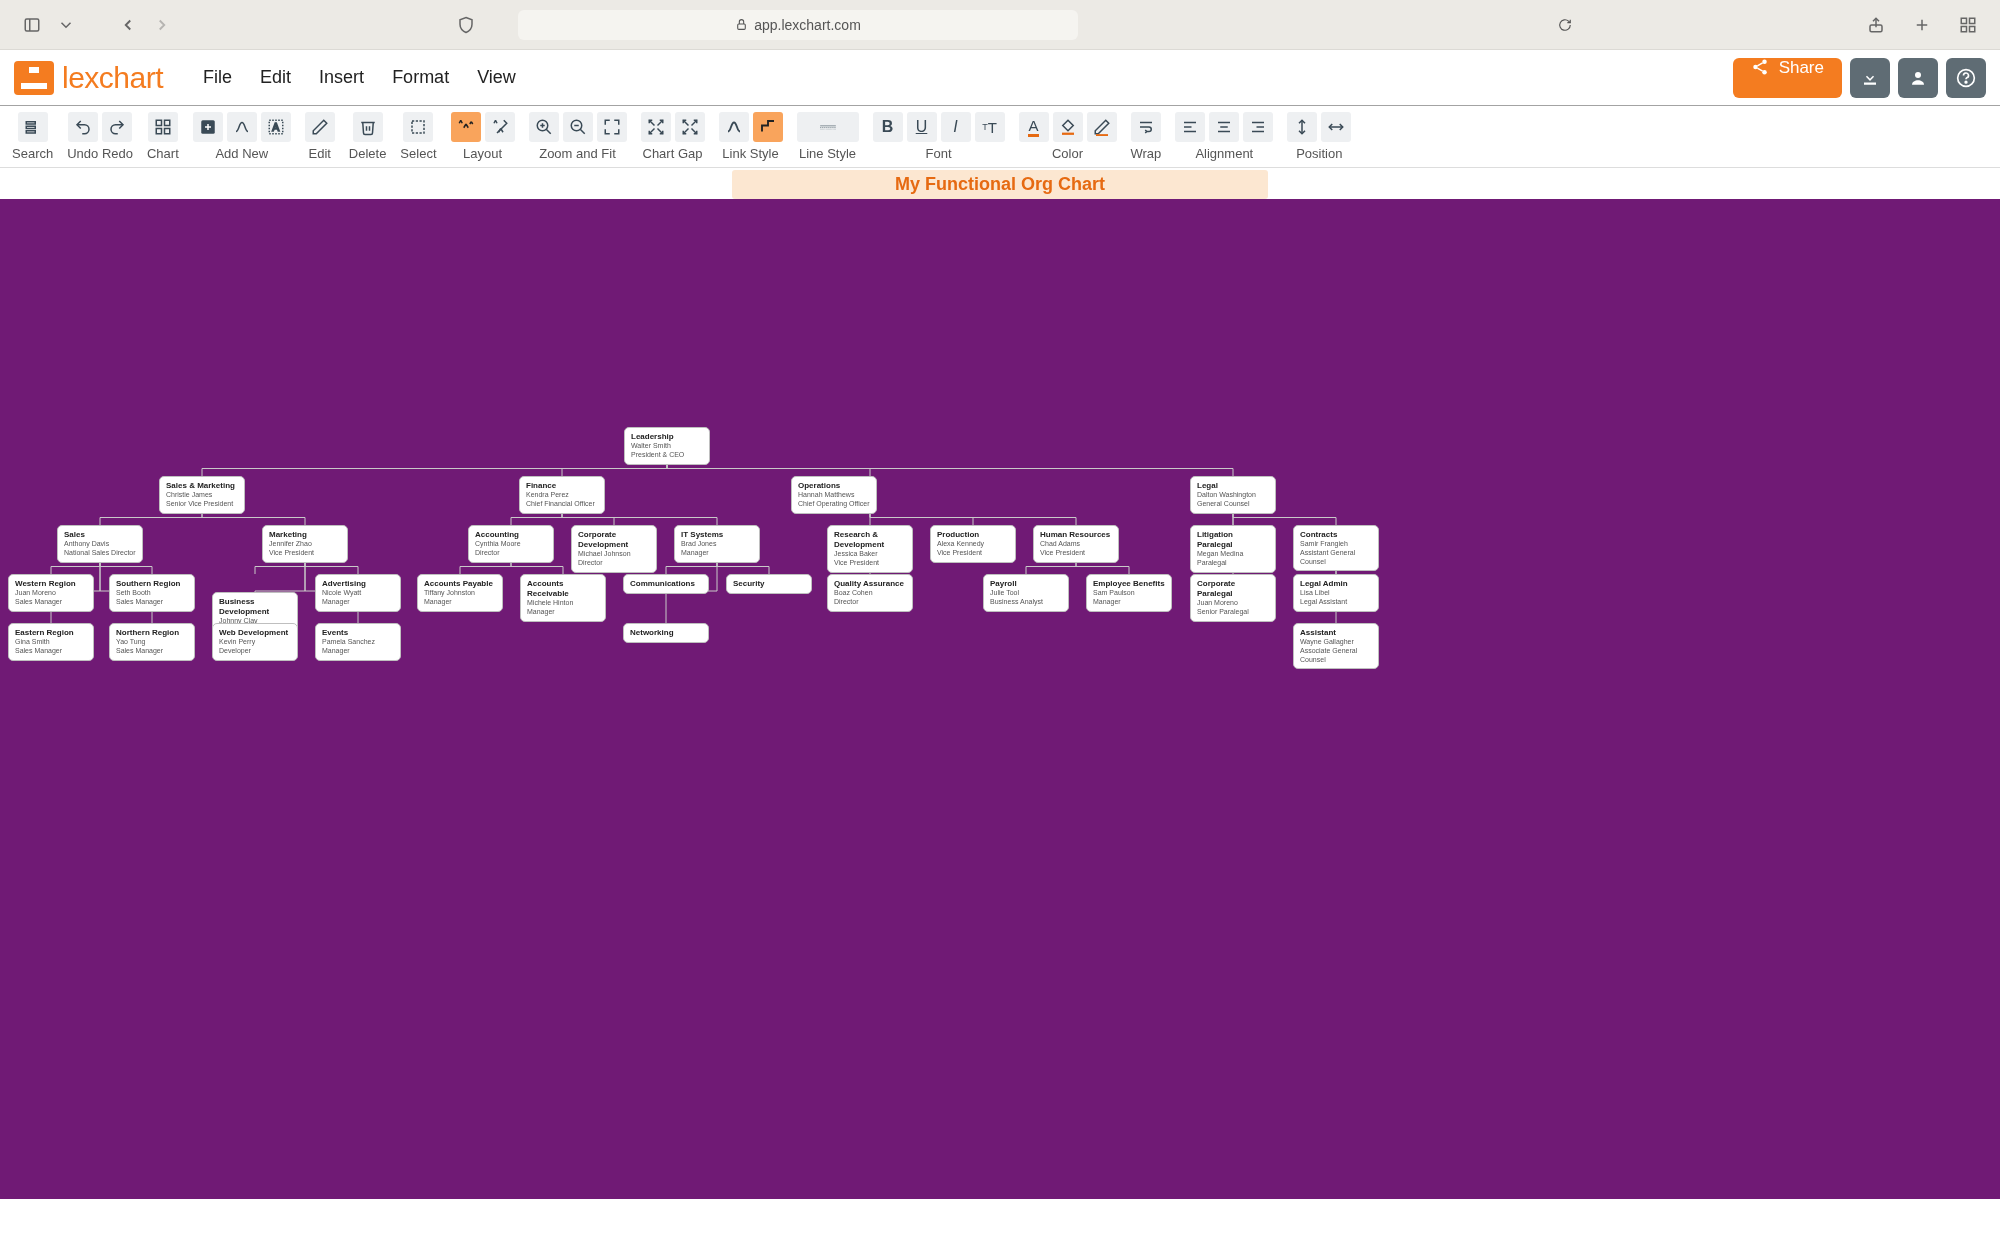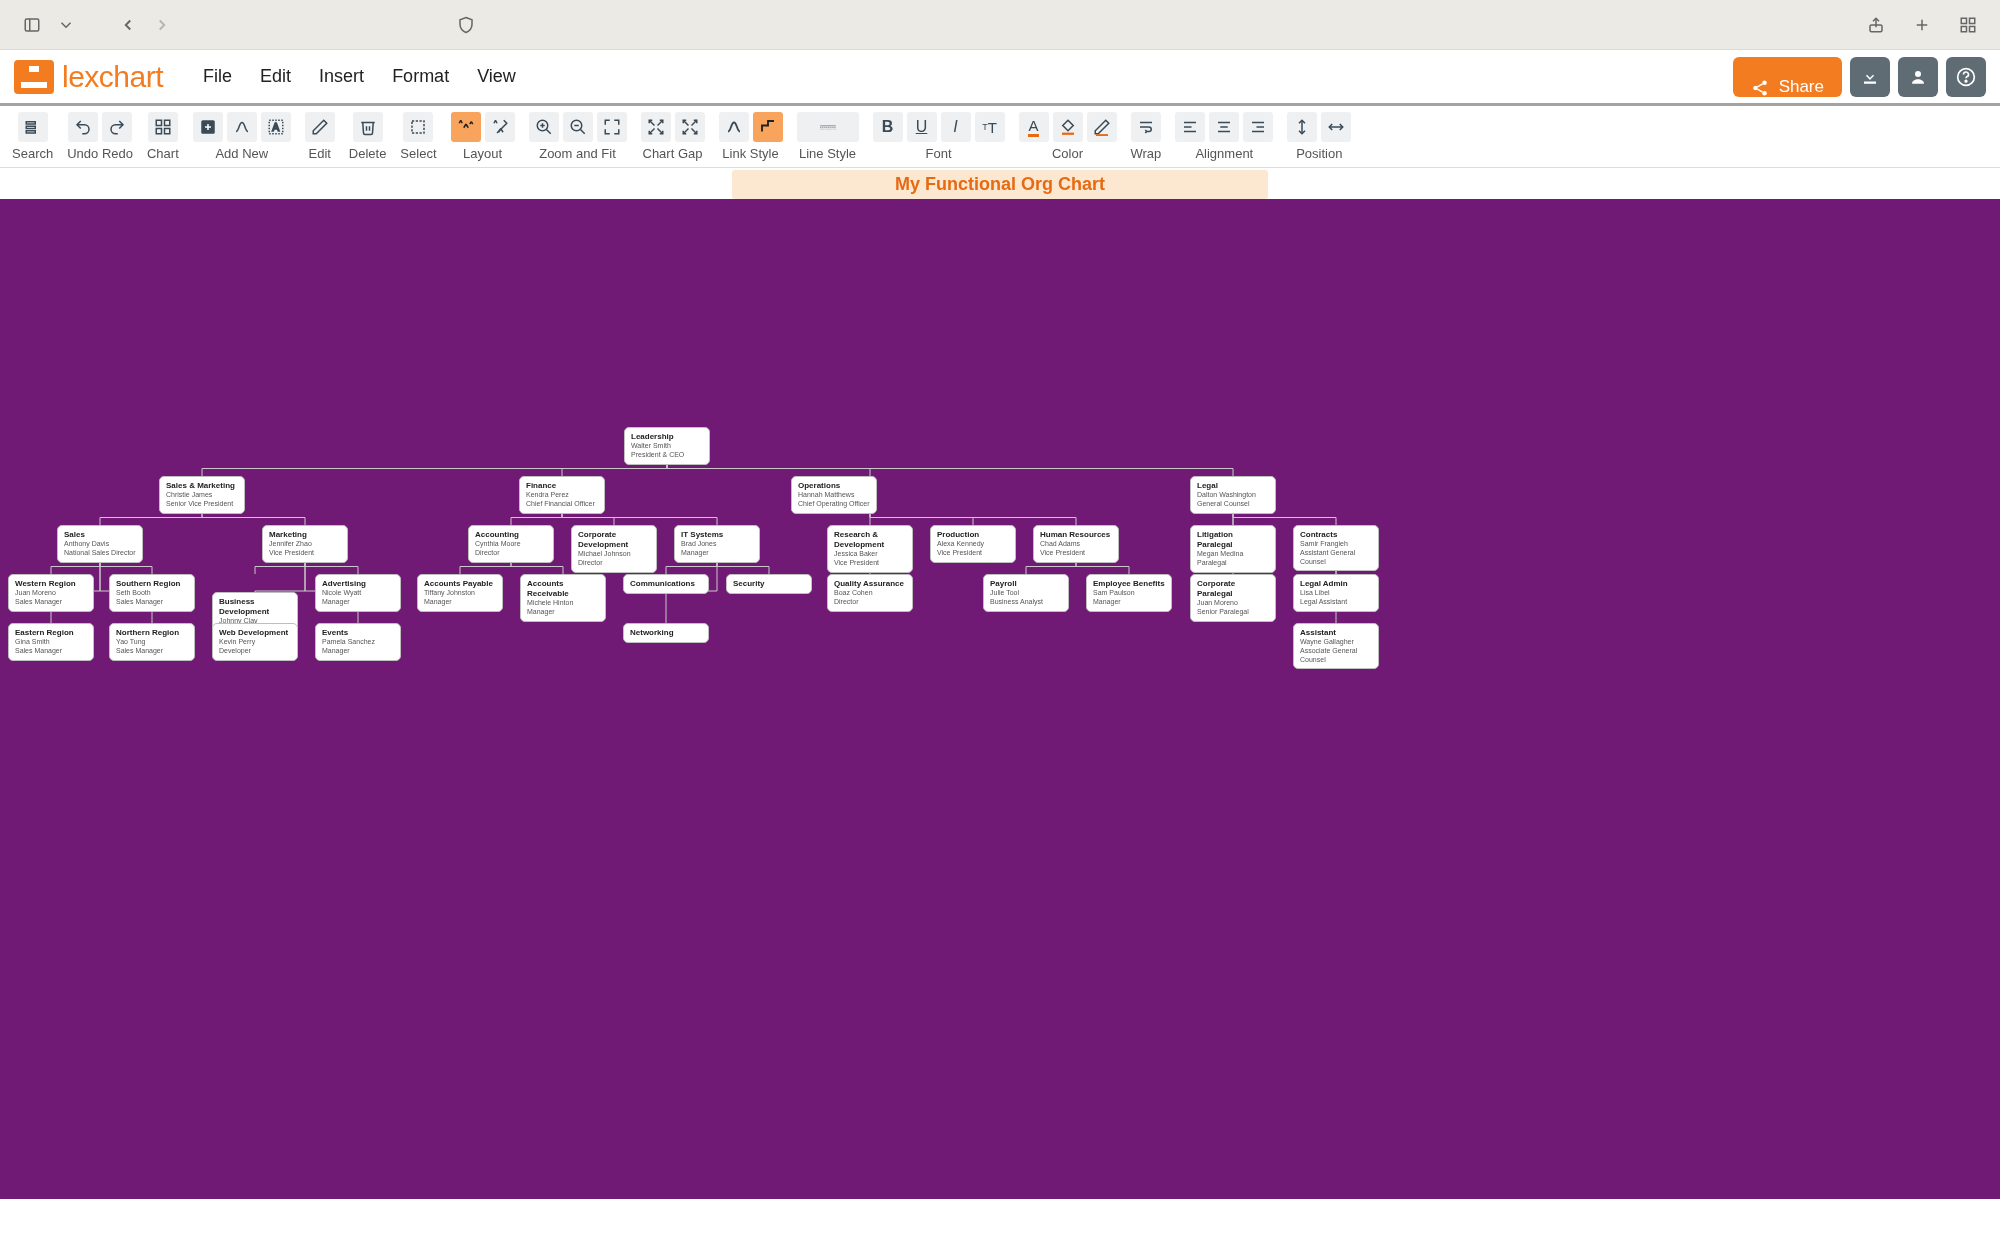--- a/index.html
+++ b/index.html
@@ -7,32 +7,32 @@
 
   
   .browser-bar { height: 50px; background: #eceae5; display: flex; align-items: center; padding: 0 20px; gap: 10px; border-bottom: 1px solid #dcdad5; }
   .browser-bar .btn { width: 24px; height: 24px; display: flex; align-items: center; justify-content: center; color: #666; border-radius: 4px; }
   .browser-bar .btn svg { width: 18px; height: 18px; }
   .url-bar { flex: 0 0 560px; height: 30px; background: #f5f4f0; border-radius: 6px; display: flex; align-items: center; justify-content: center; gap: 6px; color: #555; font-size: 14px; margin-left: 30px; }
   .browser-bar .spacer { flex: 1; }
   .browser-bar .right-icons { display: flex; gap: 22px; }
 
   
-  .app-bar { height: 56px; background: #fff; display: flex; align-items: center; padding: 0 14px; gap: 12px; border-bottom: 3px solid #a3a3a3; }
+  .app-bar { height: 56px; background: #fff; display: flex; align-items: center; padding: 0 14px; gap: 12px; border-bottom: 1px solid #a3a3a3; }
   .logo { display: flex; align-items: center; gap: 8px; }
   .logo-mark { width: 40px; height: 34px; background: #f47c20; border-radius: 4px; position: relative; }
   .logo-mark::before, .logo-mark::after { content: ""; position: absolute; background: #fff; }
   .logo-mark::before { width: 10px; height: 6px; top: 6px; left: 15px; }
   .logo-mark::after { width: 26px; height: 6px; bottom: 6px; left: 7px; }
   .logo-text { font-size: 30px; font-weight: 500; color: #f47c20; letter-spacing: -0.5px; }
   .app-menus { display: flex; gap: 28px; margin-left: 28px; }
   .app-menus span { font-size: 18px; color: #222; cursor: pointer; }
   .app-bar .spacer { flex: 1; }
   .app-actions { display: flex; gap: 8px; }
-  .share-btn { background: #f47c20; color: #fff; height: 40px; padding: 0 18px; border-radius: 6px; display: flex; align-items: flex-end; gap: 10px; font-size: 17px; font-weight: 500; }
+  .share-btn { background: #f47c20; color: #fff; height: 40px; padding: 0 18px; border-radius: 6px; display: flex; align-items: flex-start; gap: 10px; font-size: 17px; font-weight: 500; }
   .gray-btn { background: #5f6c74; color: #fff; width: 40px; height: 40px; border-radius: 6px; display: flex; align-items: center; justify-content: center; }
 
   
   .toolbar { background: #fff; padding: 6px 12px 6px 12px; display: flex; gap: 14px; border-bottom: 1px solid #ddd; }
   .tool-group { display: flex; flex-direction: column; align-items: center; gap: 4px; }
   .tool-buttons { display: flex; gap: 4px; }
   .tool-btn { width: 30px; height: 30px; background: #eef0f2; border-radius: 3px; display: flex; align-items: center; justify-content: center; color: #3a4a56; }
   .tool-btn.active { background: #f9a45c; color: #222; }
   .tool-btn.wide { width: 62px; }
   .tool-btn svg { width: 18px; height: 18px; }
@@ -75,20 +75,31 @@
       <svg viewBox="0 0 24 24" fill="none" stroke="currentColor" stroke-width="2.5">
         <polyline points="9 18 15 12 9 6"></polyline>
       </svg>
     </div>
   <div class="spacer" style="max-width:260px"></div>
   <div class="btn">
       <svg viewBox="0 0 24 24" fill="none" stroke="currentColor" stroke-width="2">
         <path d="M12 2l8 3v6c0 5-3.5 9-8 11-4.5-2-8-6-8-11V5l8-3z"></path>
       </svg>
     </div>
+  <div class="url-bar">
+    <svg width="13" height="13" viewBox="0 0 24 24" fill="none" stroke="currentColor" stroke-width="2">
+        <rect x="5" y="11" width="14" height="10" rx="2"></rect>
+        <path d="M8 11V7a4 4 0 0 1 8 0v4"></path>
+      </svg>
+    <span>app.lexchart.com</span>
+    <svg width="14" height="14" viewBox="0 0 24 24" fill="none" stroke="currentColor" stroke-width="2" style="position:absolute;right:428px">
+        <path d="M21 12a9 9 0 1 1-3-6.7L21 8"></path>
+        <polyline points="21 3 21 8 16 8"></polyline>
+      </svg>
+  </div>
   <div class="spacer"></div>
   <div class="right-icons">
     <div class="btn">
         <svg viewBox="0 0 24 24" fill="none" stroke="currentColor" stroke-width="2">
           <path d="M12 3v12"></path>
           <polyline points="8 7 12 3 16 7"></polyline>
           <rect x="4" y="12" width="16" height="9" rx="2"></rect>
         </svg>
       </div>
     <div class="btn">

